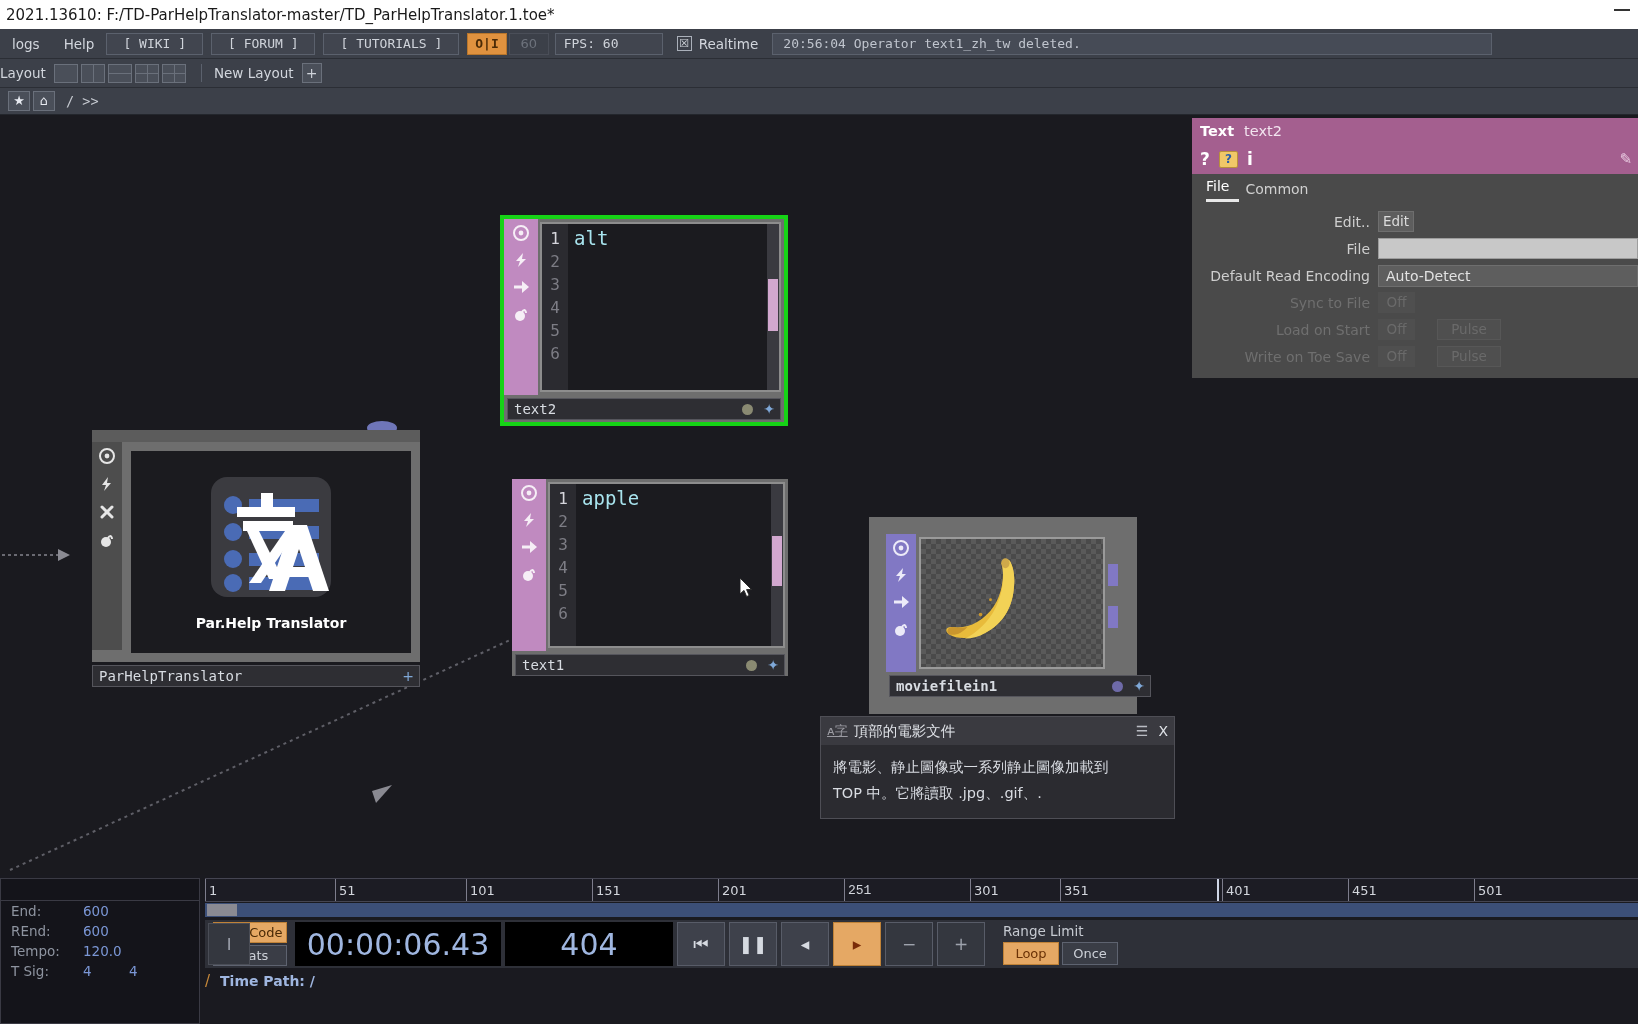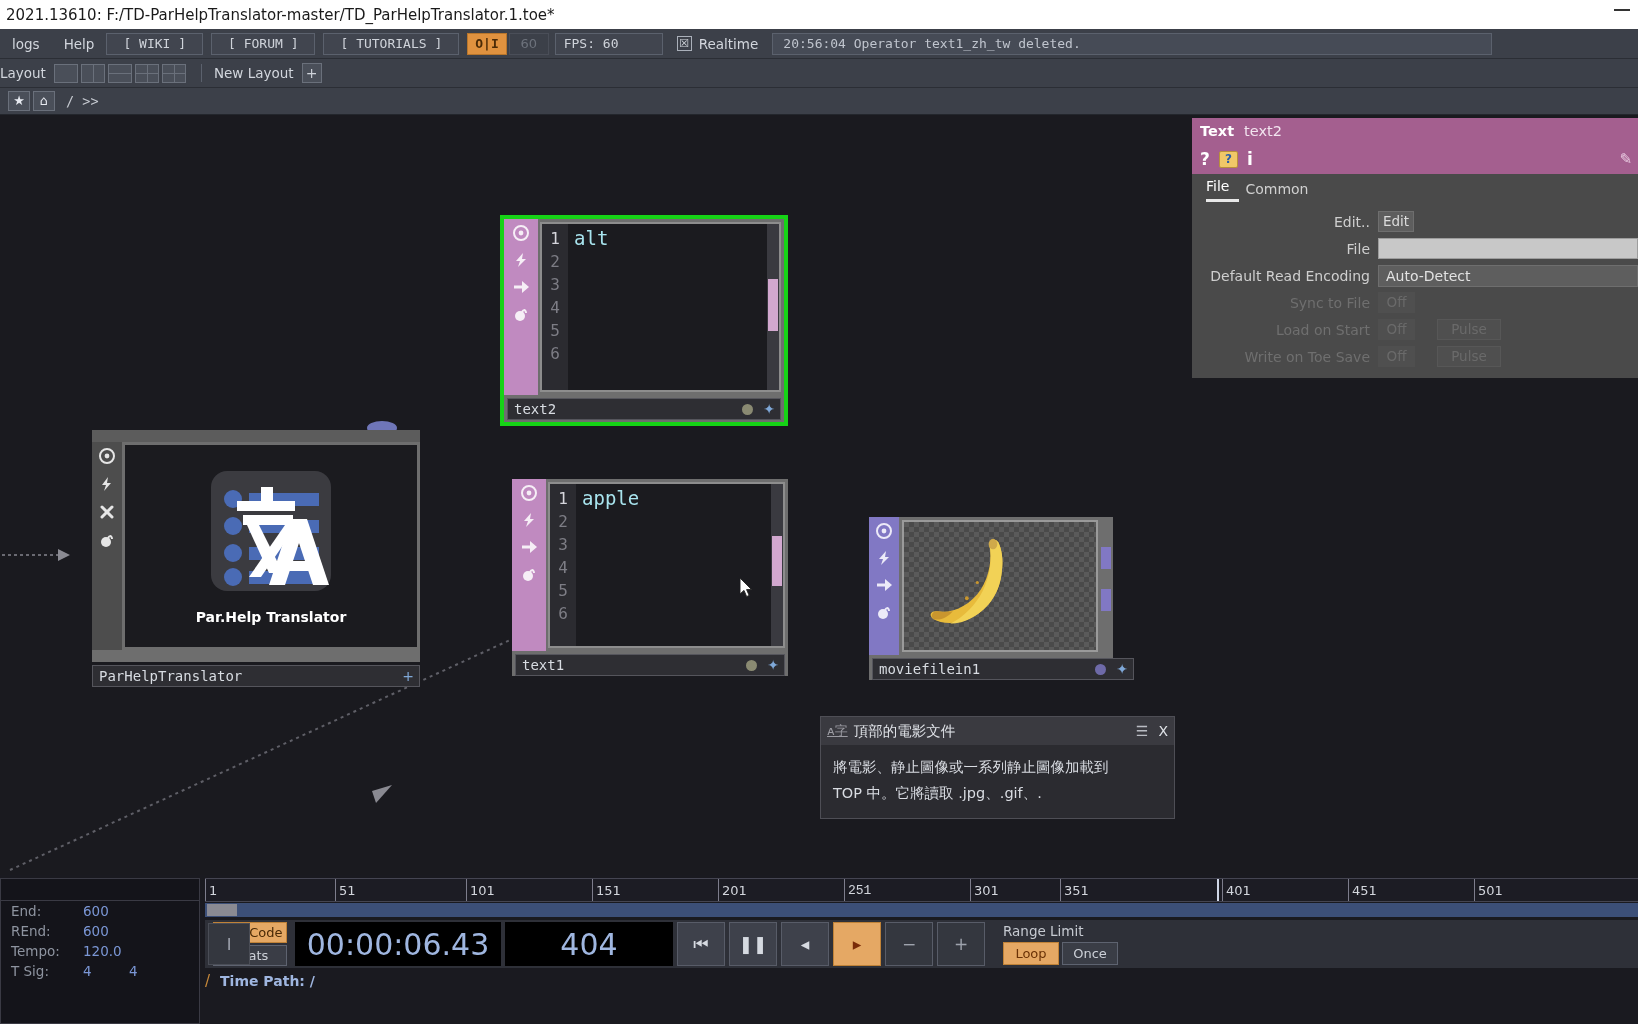--- a/index.html
+++ b/index.html
@@ -286,21 +286,21 @@
                 <path d="M4,4 L14,14 M14,4 L4,14" stroke="#e6e6e6" stroke-width="3" stroke-linecap="round"></path>
               </svg>
           </div>
           <div class="flag">
             <svg width="18" height="18">
                 <circle cx="8" cy="11" r="5" fill="#e6e6e6"></circle>
                 <path d="M10,9 C10,4 14,4 14,8" fill="none" stroke="#e6e6e6" stroke-width="2"></path>
               </svg>
           </div>
         </div>
-        <div style="flex:1; background:#6e6e6e; padding:3px;">
+        <div style="flex:1; background:#6e6e6e; padding:9px;">
           <div style="background:#1b1b1f; height:202px; display:flex; flex-direction:column; align-items:center; justify-content:center;">
 
             <svg width="128" height="128" viewBox="0 0 128 128">
               <rect x="4" y="4" width="120" height="120" rx="16" fill="#3b3b40"></rect>
               <circle cx="26" cy="32" r="9" fill="#4a6bb5"></circle>
               <circle cx="26" cy="59" r="9" fill="#4a6bb5"></circle>
               <circle cx="26" cy="86" r="9" fill="#4a6bb5"></circle>
               <circle cx="26" cy="110" r="9" fill="#4a6bb5"></circle>
               <rect x="42" y="26" width="70" height="13" fill="#4a6bb5"></rect>
               <rect x="42" y="53" width="70" height="13" fill="#4a6bb5"></rect>
@@ -439,21 +439,21 @@
         <span class="nm">text1</span>
         <span class="dot">
             <i></i>
           </span>
         <span class="pl">✦</span>
       </div>
     </div>
   </div>
 
   <div class="node" style="left:869px; top:402px; width:268px;">
-    <div style="background:#6e6e6e; padding:0; width:244px;">
+    <div style="background:#6e6e6e; padding:17px; width:268px;font-weight:bold;">
       <div class="inner" style="height:138px;">
         <div class="flags" style="background:#8178c4; width:30px;">
           <div class="flag" style="height:27px;">
             <svg width="18" height="18">
                 <circle cx="9" cy="9" r="7" fill="none" stroke="#eceaf8" stroke-width="2"></circle>
                 <circle cx="9" cy="9" r="2.4" fill="#eceaf8"></circle>
               </svg>
           </div>
           <div class="flag" style="height:27px;">
             <svg width="18" height="18">

